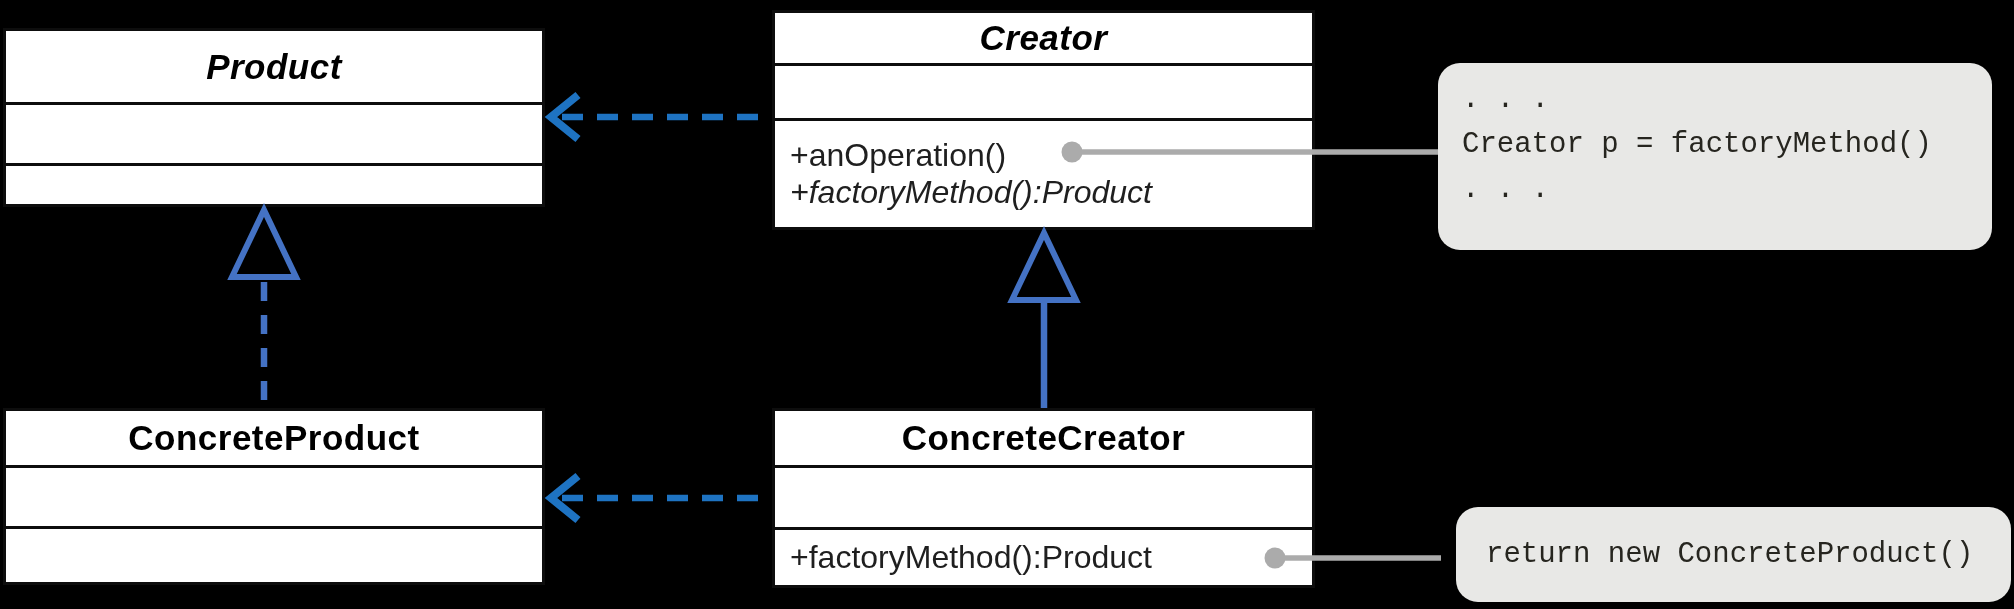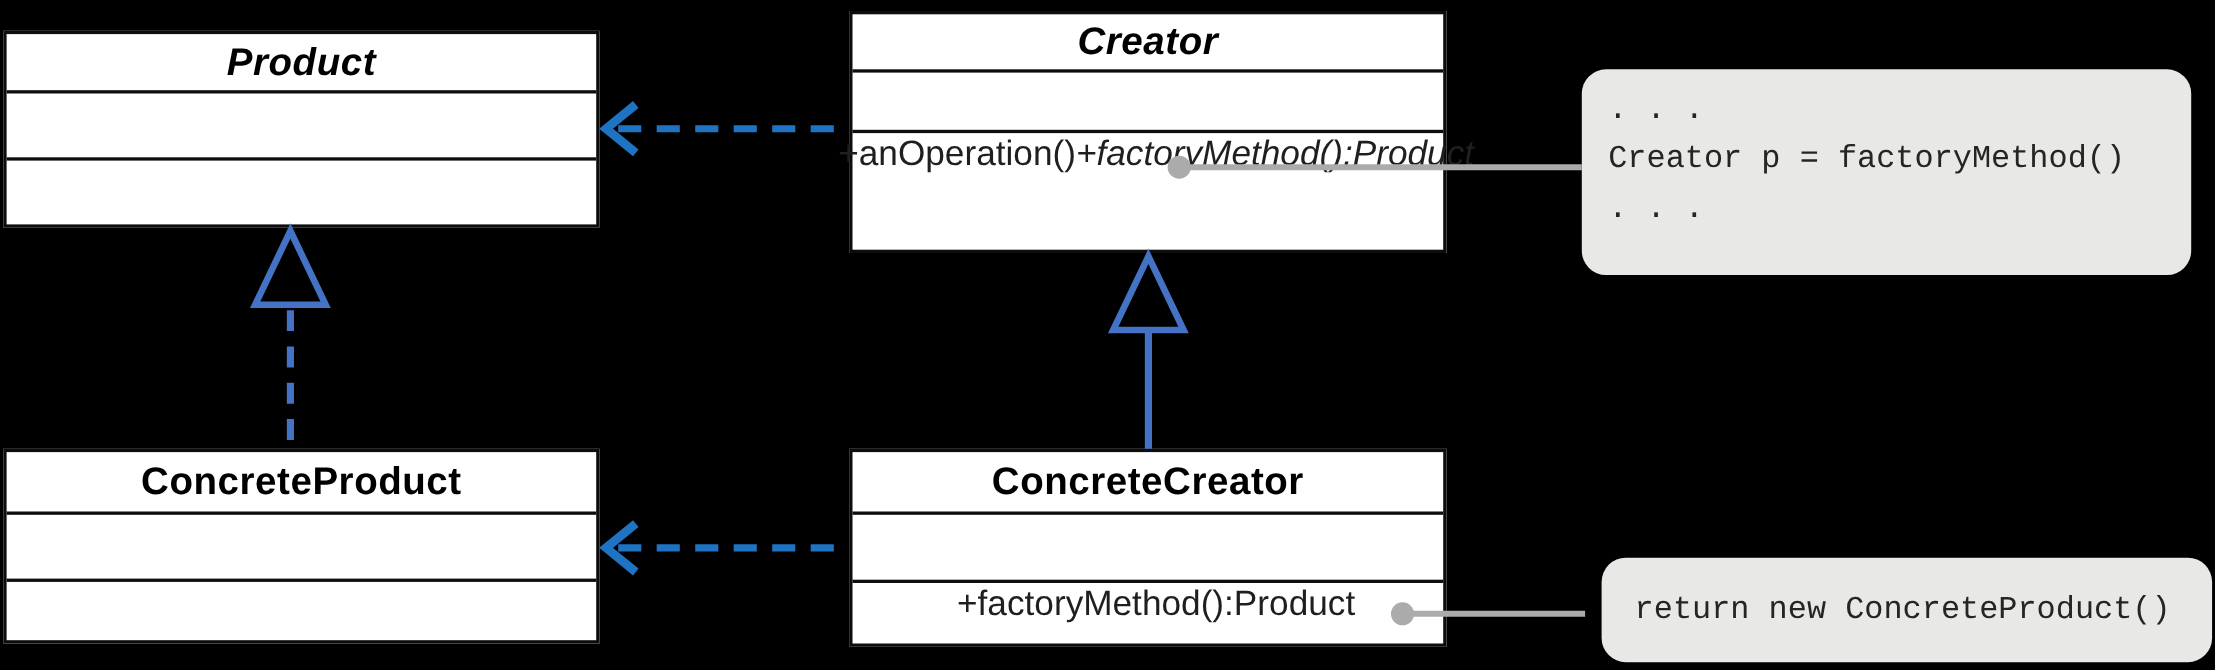--- a/index.html
+++ b/index.html
@@ -13,21 +13,21 @@
     box-sizing:border-box;display:flex;flex-direction:column;
   }
   .compartment{box-sizing:border-box;}
   .compartment.with-divider{border-bottom:3px solid #0d0d0d;}
   .title-compartment{
     display:flex;align-items:center;justify-content:center;
     font-weight:bold;font-size:35px;color:#000;letter-spacing:.5px;
   }
   .abstract .title-compartment{font-style:italic;}
   .ops-compartment{
-    flex:1;display:flex;flex-direction:row;justify-content:center;
+    flex:1;display:flex;flex-direction:column;justify-content:center;
     padding-left:15px;color:#1a1a1a;
   }
   .method{
     font-size:32px;font-weight:300;line-height:37px;white-space:nowrap;
     color:#1f1f1f;
   }
   .method.abstract-method{font-style:italic;}
   
   .note{
     position:absolute;background:#e8e8e6;border-radius:22px;
@@ -42,41 +42,41 @@
     position:absolute;left:0;top:0;width:2014px;height:609px;
     pointer-events:none;z-index:5;
   }
 </style>
 </head>
 <body>
 
 <div class="canvas">
 
   <div class="class-box abstract" style="left:3px;top:28px;width:542px;height:179px;">
-    <div class="compartment with-divider title-compartment" style="height:54px;">Product</div>
+    <div class="compartment with-divider title-compartment" style="height:74px;">Product</div>
     <div class="compartment with-divider" style="height:61px;"></div>
     <div class="compartment ops-compartment"></div>
   </div>
 
   <div class="class-box abstract" style="left:772px;top:10px;width:543px;height:220px;">
     <div class="compartment with-divider title-compartment" style="height:53px;">Creator</div>
     <div class="compartment with-divider" style="height:55px;"></div>
     <div class="compartment ops-compartment">
       <div class="method">+anOperation()</div>
       <div class="method abstract-method">+factoryMethod():Product</div>
     </div>
   </div>
 
   <div class="class-box" style="left:3px;top:408px;width:542px;height:177px;">
     <div class="compartment with-divider title-compartment" style="height:57px;">ConcreteProduct</div>
     <div class="compartment with-divider" style="height:61px;"></div>
     <div class="compartment ops-compartment"></div>
   </div>
 
-  <div class="class-box" style="left:772px;top:408px;width:543px;height:180px;text-align:center;">
+  <div class="class-box" style="left:772px;top:408px;width:543px;height:180px;">
     <div class="compartment with-divider title-compartment" style="height:57px;">ConcreteCreator</div>
     <div class="compartment with-divider" style="height:62px;"></div>
     <div class="compartment ops-compartment">
       <div class="method">+factoryMethod():Product</div>
     </div>
   </div>
 
   <div class="note note-top" style="left:1438px;top:63px;width:554px;height:187px;">
     <div class="note-line">. . .</div>
     <div class="note-line">Creator p = factoryMethod()</div>

